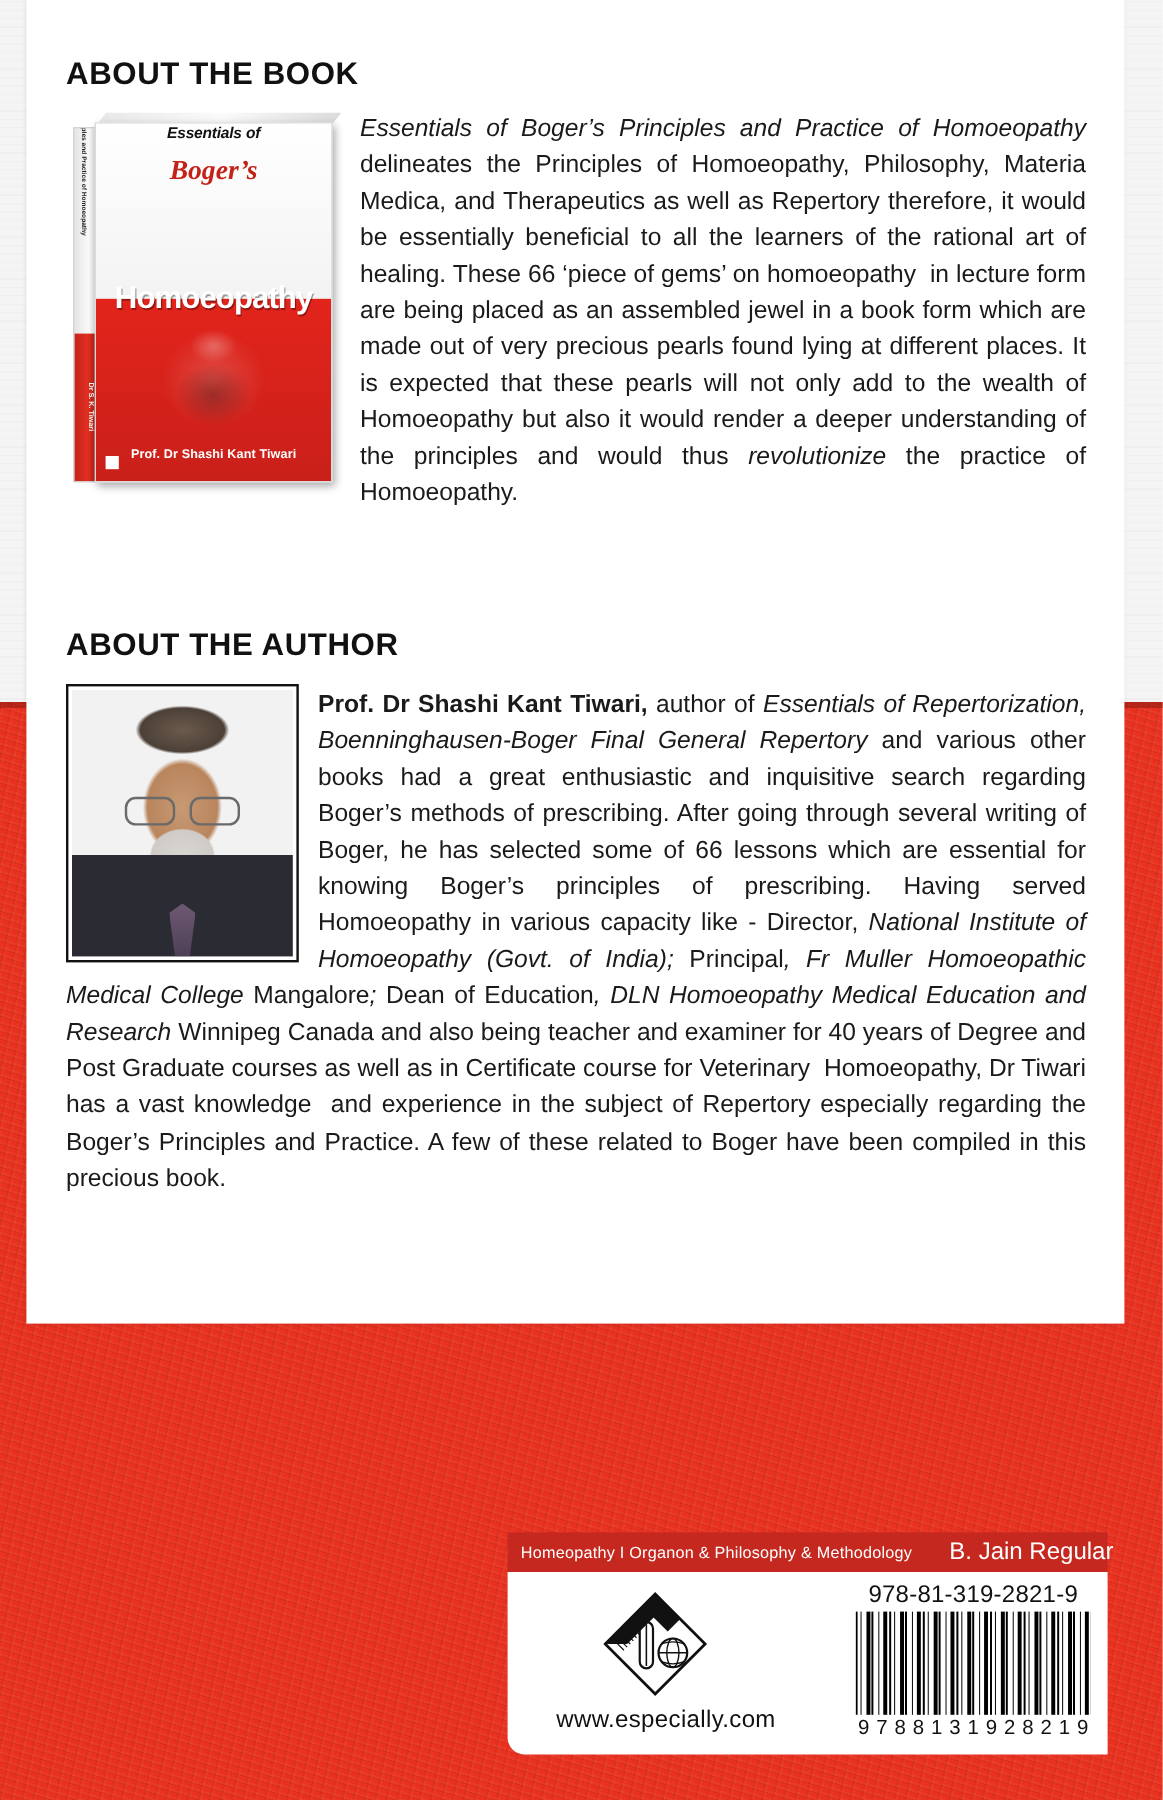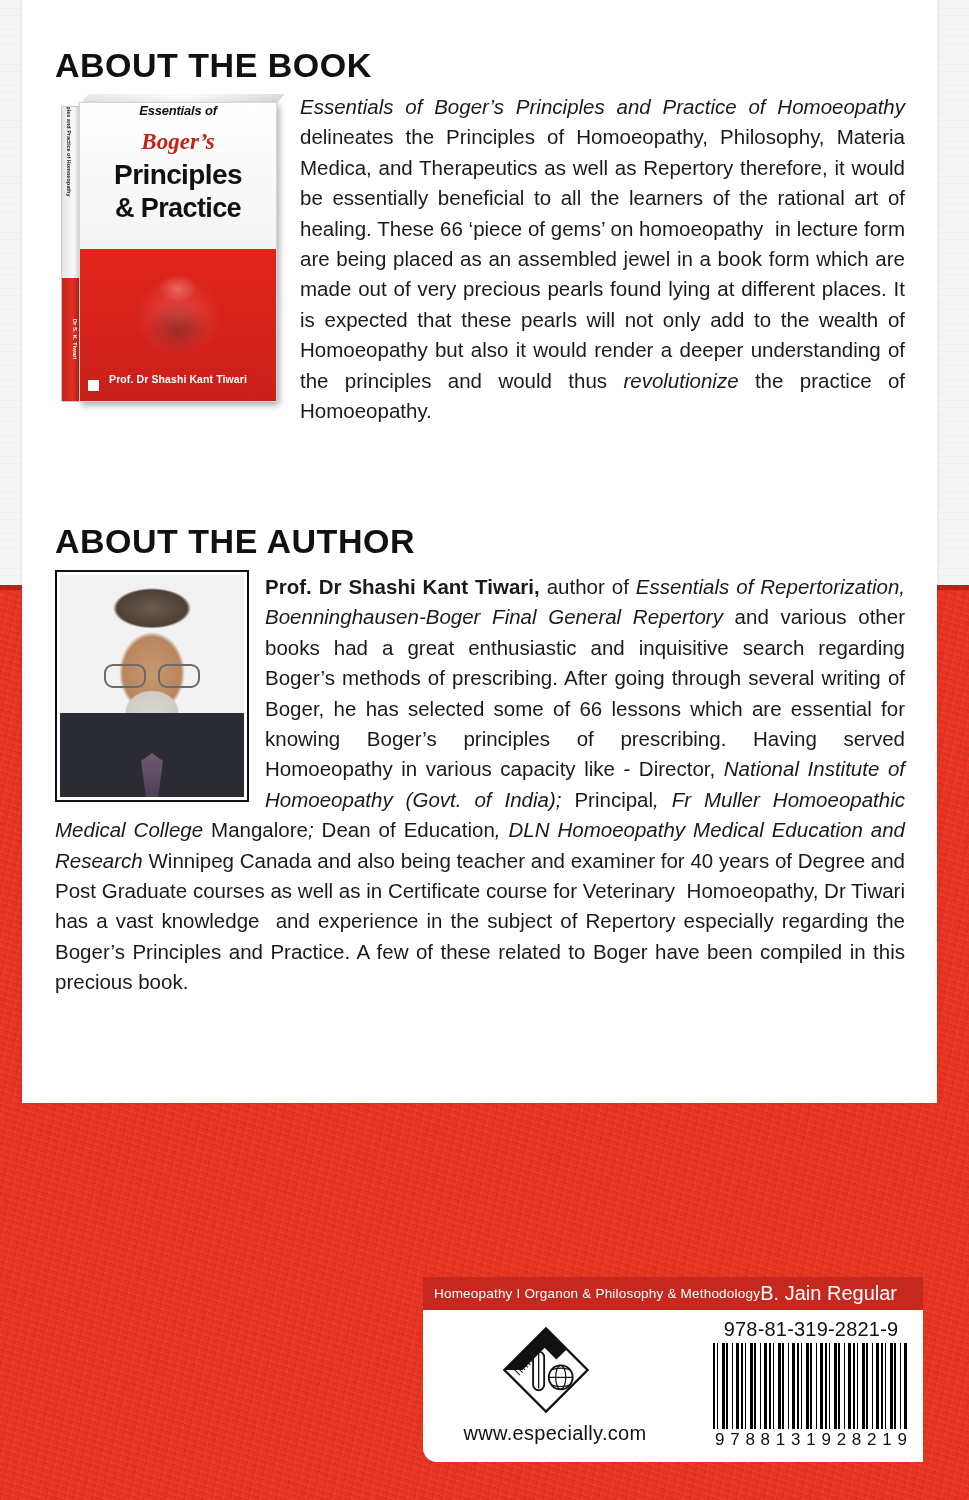--- a/index.html
+++ b/index.html
@@ -45,21 +45,21 @@
   #panel{
     position:absolute;
     left:22px;top:0px;width:915px;height:1103px;
     background:#ffffff;
     box-shadow:0 0 4px rgba(0,0,0,.10);
   }
 
   .section-head{
     font-family:"Liberation Sans", sans-serif;
     font-weight:bold;
-    font-size:34px;
+    font-size:26px;
     letter-spacing:.5px;
     color:#111;
     margin:0;
   }
 
   
   .copy{
     font-family:"Liberation Sans", sans-serif;
     font-size:20.5px;
     line-height:30.4px;
@@ -222,21 +222,21 @@
   }
 
   
   #pub-block{
     position:absolute;left:423px;top:1277px;width:500px;height:190px;
   }
   #pub-strip{
     position:absolute;left:0;top:0;width:500px;height:33px;
     background:#c4281e;
     color:#ffffff;
-    display:flex;align-items:center;
+    display:flex;align-items:center;gap:31px;
   }
   #pub-cat{
     font-size:13.5px;letter-spacing:.2px;margin-left:11px;white-space:nowrap;
   }
   #pub-imprint{
     font-size:20px;margin-left:auto;margin-right:26px;white-space:nowrap;
   }
   #pub-card{
     position:absolute;left:0;top:33px;width:500px;height:152px;
     background:#ffffff;border-bottom-left-radius:14px;
@@ -291,22 +291,21 @@
           </div>
           <div class="spine-bot">
             <span class="spine-txt2">Dr  S. K. Tiwari</span>
           </div>
         </div>
         <div class="book-face">
           <div class="bf-white"></div>
           <div class="bf-red"></div>
           <div class="bf-ess">Essentials of</div>
           <div class="bf-boger">Boger’s</div>
-          <div class="bf-prin">Principles</div>
-          <div class="bf-prac">&amp; Practice</div>
+          <div class="bf-homoeo">Homoeopathy</div>
           <div class="bf-portrait"></div>
           <div class="bf-author">Prof. Dr  Shashi Kant Tiwari</div>
           <div class="bf-logo"></div>
         </div>
       </div>
     </div>
 
     <div id="about-book-text">
       <div class="shape"></div>
       <p class="copy"><i>Essentials of Boger’s Principles and Practice of Homoeopathy</i> delineates the Principles of Homoeopathy, Philosophy, Materia Medica, and Therapeutics as well as Repertory therefore, it would be essentially beneficial to all the learners of the rational art of healing. These 66 ‘piece of gems’ on homoeopathy&nbsp; in lecture form are being placed as an assembled jewel in a book form which are made out of very precious pearls found lying at different places. It is expected that these pearls will not only add to the wealth of Homoeopathy but also it would render a deeper understanding of the principles and would thus <i>revolutionize</i> the practice of Homoeopathy.</p>

